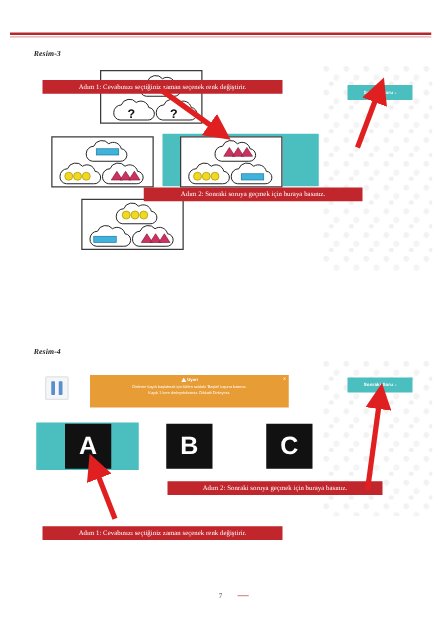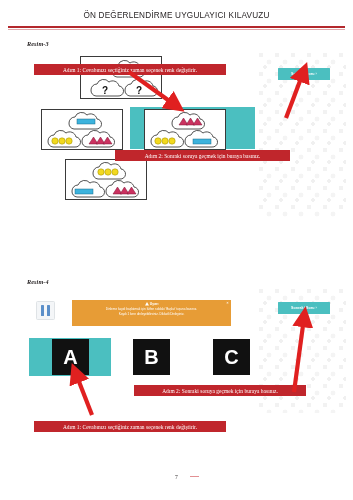--- a/index.html
+++ b/index.html
@@ -144,21 +144,20 @@
   .page-num{
     position:absolute;left:0;top:474px;width:353px;text-align:center;
     font-family:"Liberation Serif", serif;font-size:5.6px;color:#231f20;
   }
   .foot-mark{position:absolute;left:190px;top:476px;width:9px;height:1.2px;background:#e29093;}
 </style>
 </head>
 <body>
 
 <div class="page-header">
-  <div class="title">ÖN DEĞERLENDİRME UYGULAYICI KILAVUZU</div>
   <div class="rule-thick"></div>
   <div class="rule-thin"></div>
 </div>
 
 <div class="fig-caption" style="left:27px;top:40px;">Resim-3</div>
 
 <div class="shot" style="left:27px;top:52px;width:319px;height:165px;">
 
   <div class="pattern" style="left:231px;top:0px;width:88px;height:165px;"></div>
 

